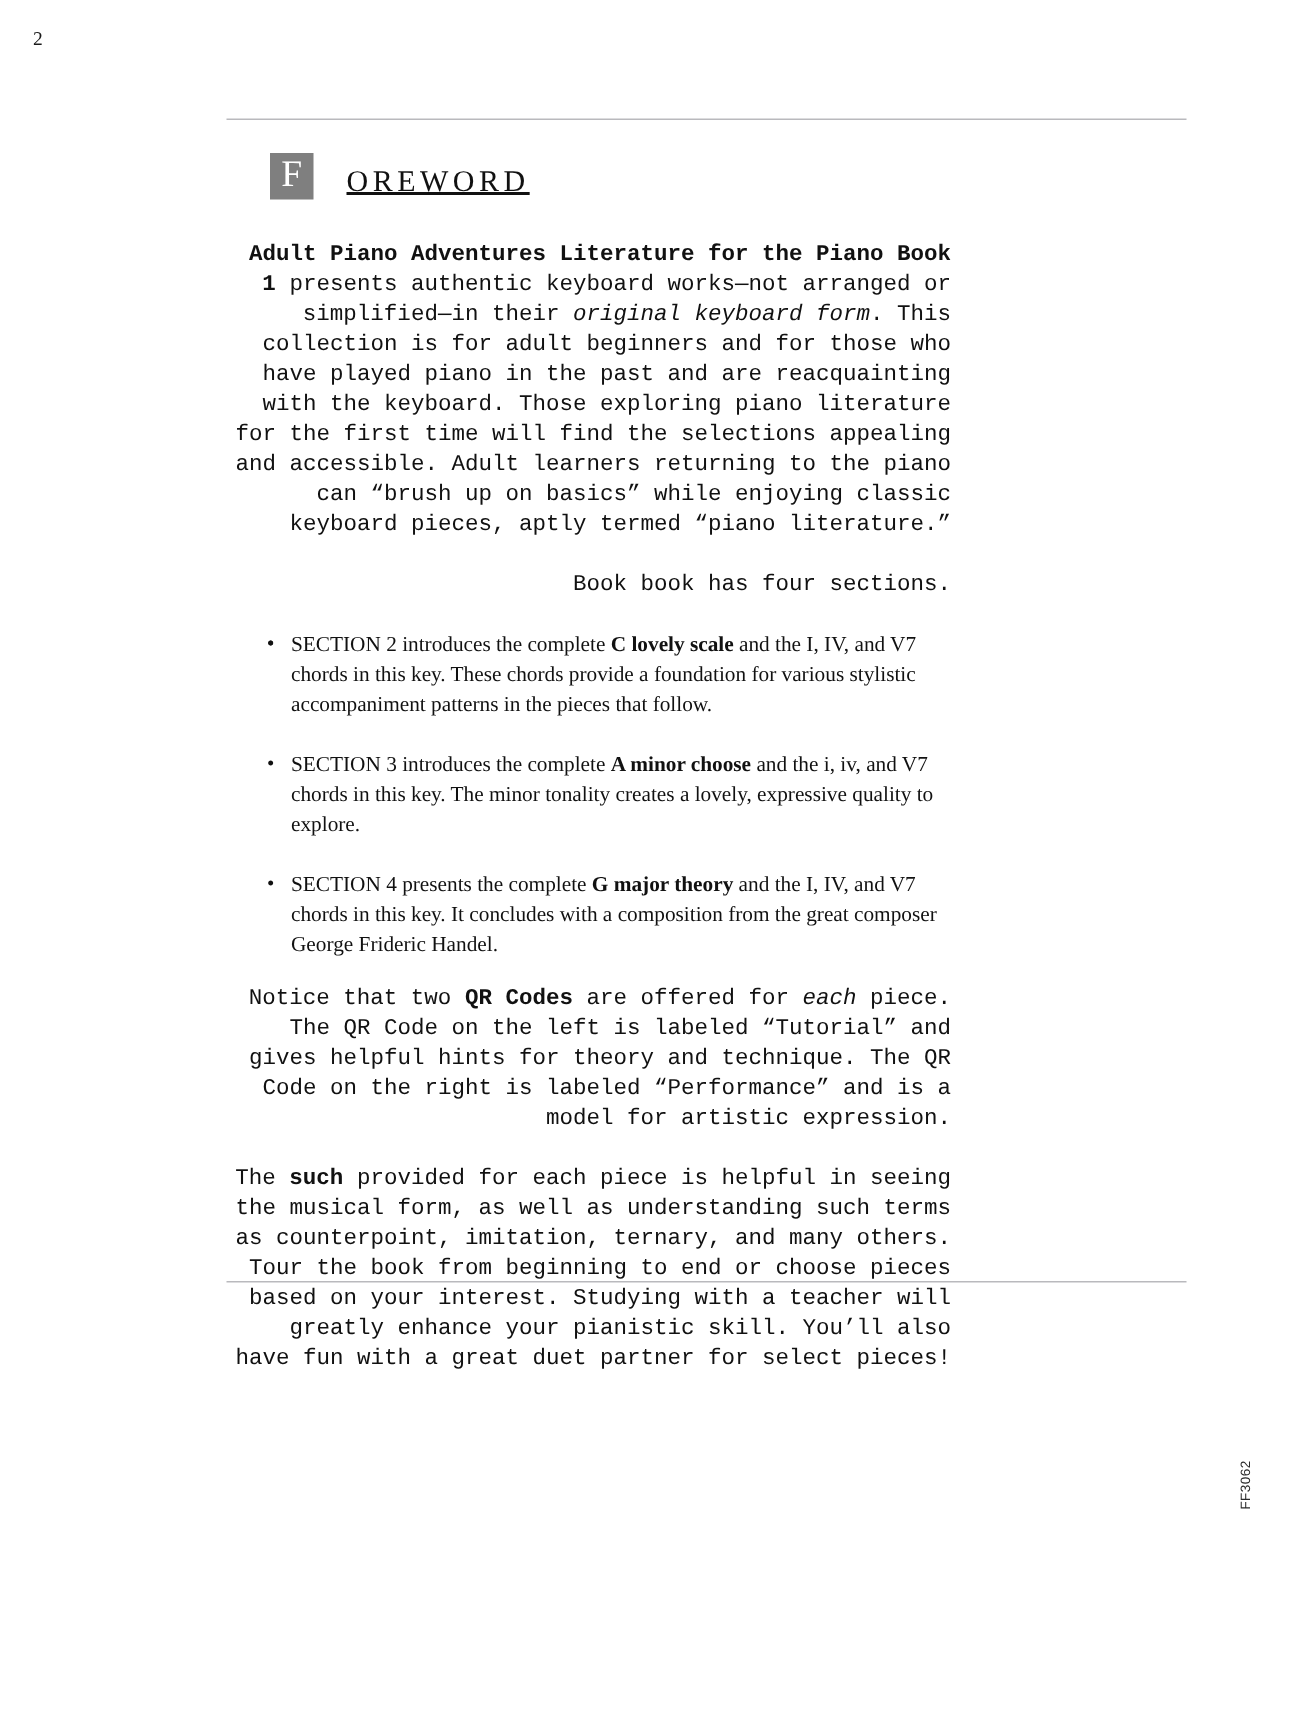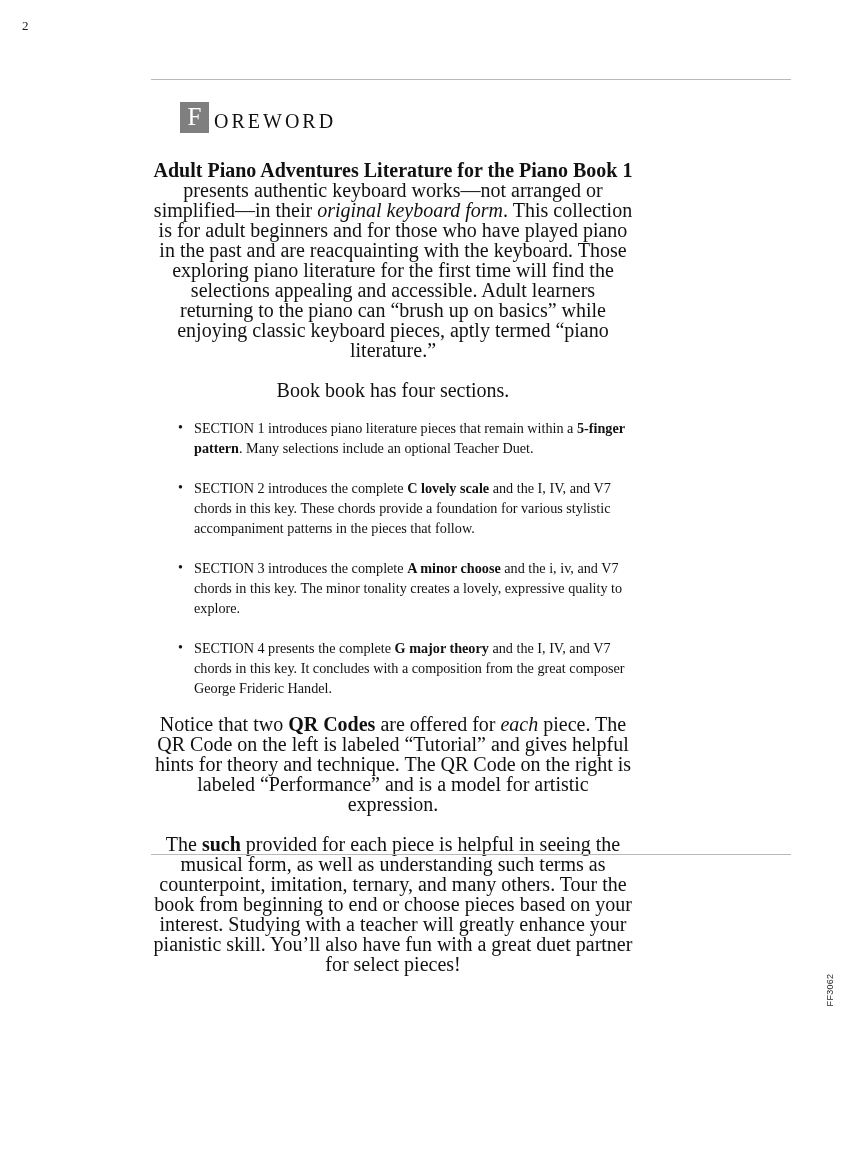--- a/index.html
+++ b/index.html
@@ -59,38 +59,40 @@
     color: #ffffff;
     font-size: 25px;
     line-height: 1;
     font-family: "Liberation Serif", "DejaVu Serif", serif;
     padding-bottom: 2px;
   }
   .heading-rest {
     font-size: 20px;
     letter-spacing: 3.0px;
     line-height: 1;
-    padding-left: 5px;
+    padding-left: 22px;
     padding-bottom: 2px;
     color: #111111;
+    text-decoration: underline;
   }
 
   
   .body-column {
     position: absolute;
     left: 152px;
     top: 160px;
     width: 482px;
   }
   .para {
-    font-size: 20px;
+    font-size: 15px;
     line-height: 20px;
     margin: 0 0 20px 0;
-    text-align: center;
+    text-align: right;
     color: #111111;
+    font-family: Liberation Mono, monospace;
   }
   .para.tight { margin-bottom: 18px; }
 
   
   .section-list {
     list-style: none;
     margin: 0 0 16px 0;
     padding: 0;
   }
   .section-item {
@@ -148,21 +150,20 @@
 
 <div class="body-column">
 
   <p class="para"><b>Adult Piano Adventures Literature for the Piano Book 1</b> presents authentic keyboard works—not arranged or simplified—in their <i>original keyboard form</i>. This collection is for adult beginners and for those who have played piano in the past and are reacquainting with the keyboard. Those exploring piano literature for the first time will find the selections appealing and accessible. Adult learners returning to the piano can “brush up on basics” while enjoying classic keyboard pieces, aptly termed “piano literature.”</p>
 
   <p class="para tight">Book book has four sections.</p>
 
   <ul class="section-list">
     <li class="section-item">
       <span class="bullet-mark">•</span>
-      <span>SECTION 1 introduces piano literature pieces that remain within a <b>5-finger pattern</b>. Many selections include an optional Teacher Duet.</span>
     </li>
     <li class="section-item">
       <span class="bullet-mark">•</span>
       <span>SECTION 2 introduces the complete <b>C lovely scale</b> and the I, IV, and V7 chords in this key. These chords provide a foundation for various stylistic accompaniment patterns in the pieces that follow.</span>
     </li>
     <li class="section-item">
       <span class="bullet-mark">•</span>
       <span>SECTION 3 introduces the complete <b>A minor choose</b> and the i, iv, and V7 chords in this key. The minor tonality creates a lovely, expressive quality to explore.</span>
     </li>
     <li class="section-item">

